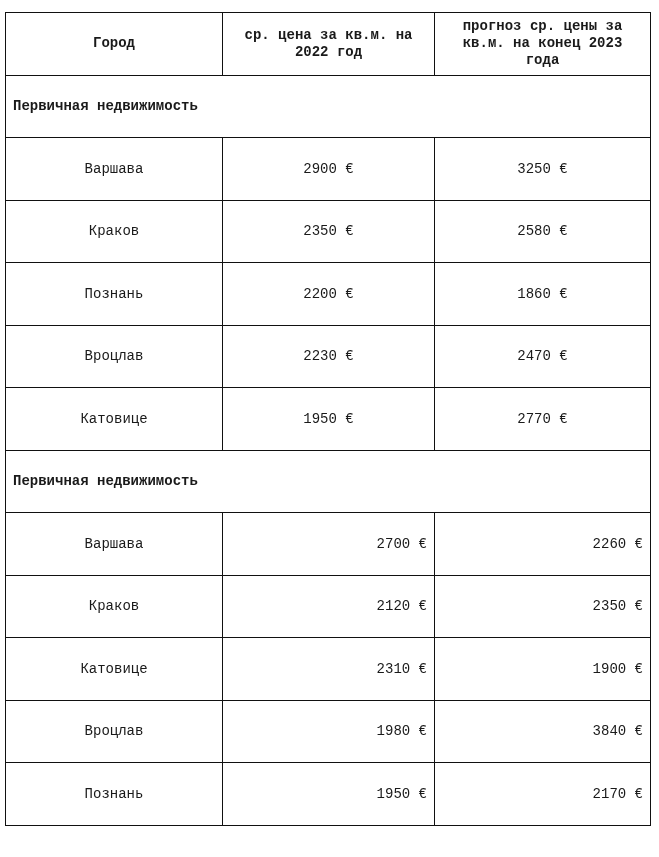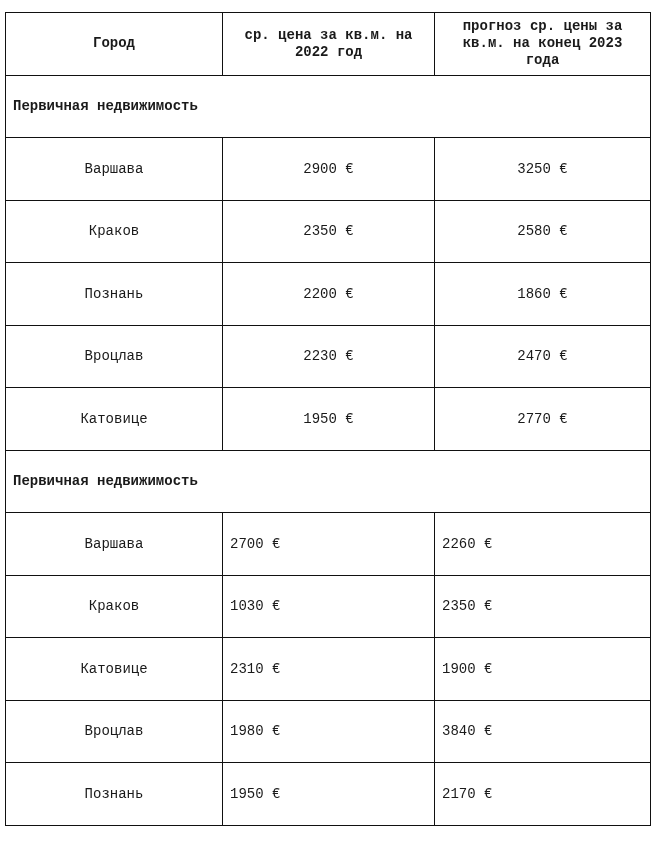--- a/index.html
+++ b/index.html
@@ -17,21 +17,21 @@
       padding: 0 7px;
       height: 61.5px;
       vertical-align: middle;
     }
     table.prices col.c1 { width: 217px; }
     table.prices col.c2 { width: 212px; }
     table.prices col.c3 { width: 216px; }
     th.hdr { height: 78px; font-weight: bold; text-align: center; line-height: 17px; font-size: 14px; }
     td.section { font-weight: bold; }
     td.left { text-align: center; }
-    td.center { text-align: left; margin-left: 16px; }
+    td.center { text-align: right; margin-left: 16px; }
   </style>
 </head>
 <body>
 
 <table class="prices">
   <colgroup>
       <col class="c1">
       <col class="c2">
       <col class="c3">
     </colgroup>
@@ -74,21 +74,21 @@
     <tr>
       <td colspan="3" class="section">Первичная недвижимость</td>
     </tr>
     <tr>
       <td class="left">Варшава</td>
       <td class="center">2700 €</td>
       <td class="center">2260 €</td>
     </tr>
     <tr>
       <td class="left">Краков</td>
-      <td class="center">1030 €</td>
+      <td class="center">2120 €</td>
       <td class="center">2350 €</td>
     </tr>
     <tr>
       <td class="left">Катовице</td>
       <td class="center">2310 €</td>
       <td class="center">1900 €</td>
     </tr>
     <tr>
       <td class="left">Вроцлав</td>
       <td class="center">1980 €</td>

